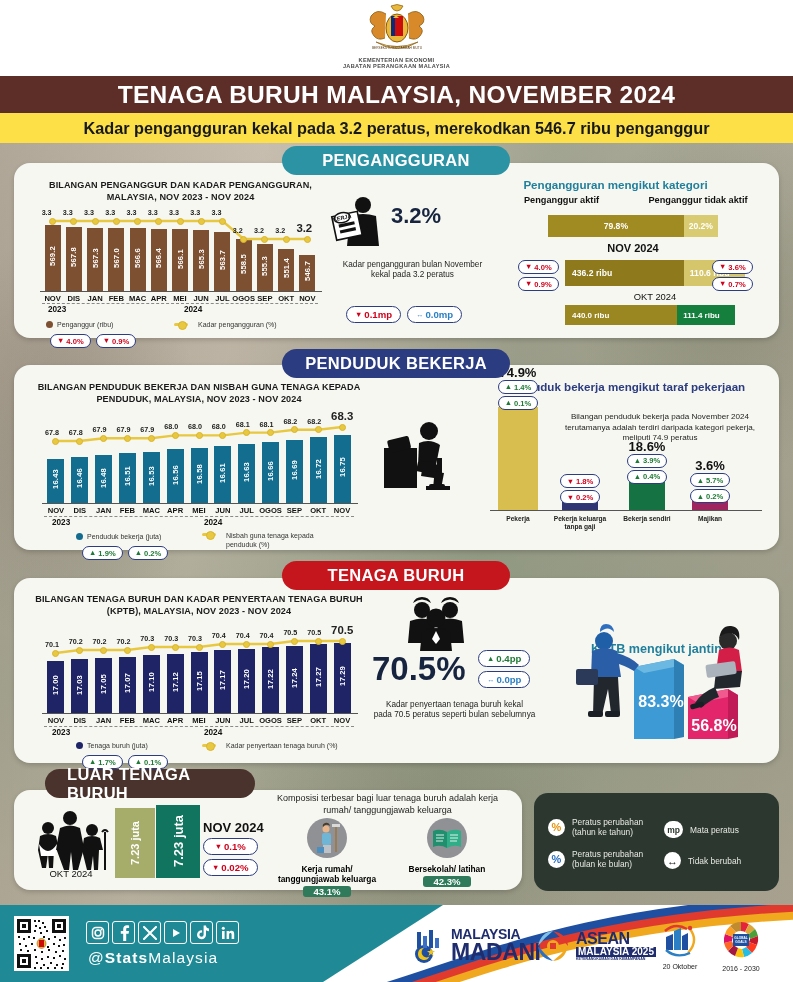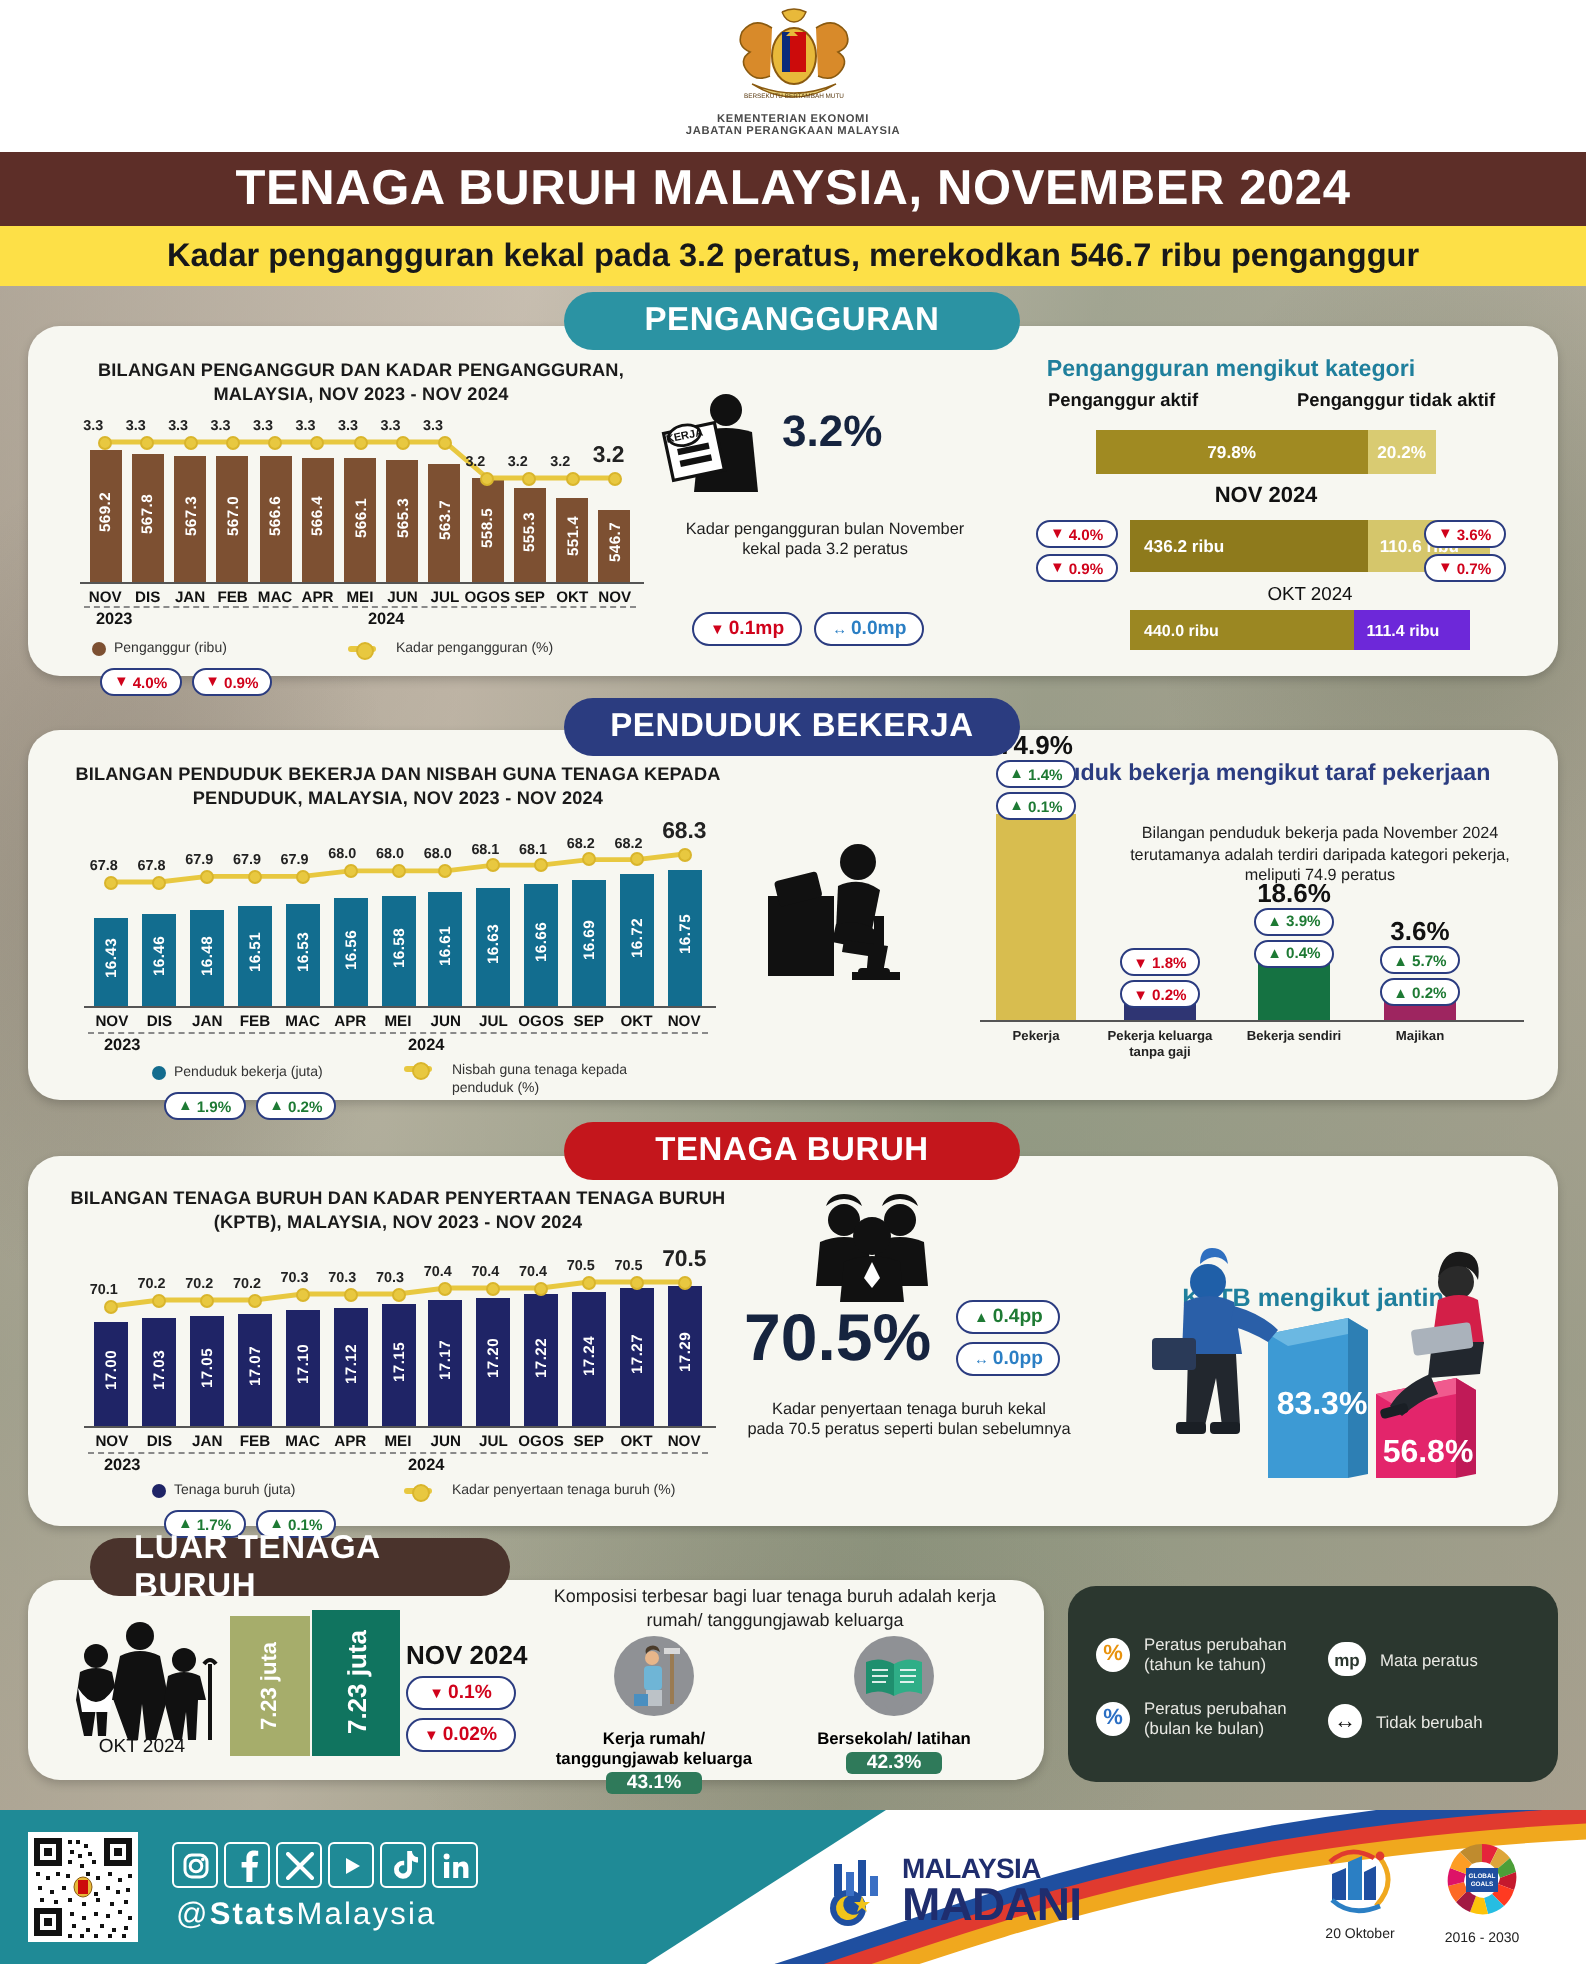--- a/index.html
+++ b/index.html
@@ -347,21 +347,21 @@
     </span>
   <span class="badge dn">
       <span class="ar">▼</span>
       <span>0.7%</span>
     </span>
 </div>
 
 <div style="position:absolute; left:565px; top:291px; width:180px; text-align:center; font-size:9.4px; color:#111; z-index:6;">OKT 2024</div>
 <div class="stack" style="left:565px; top:305px; width:170px; height:20px; z-index:6;">
   <div style="width:66%; background:#9b8722; padding-left:7px; font-size:8px;">440.0 ribu</div>
-  <div style="width:34%; background:#6d28d9; padding-left:6px; font-size:8px;">111.4 ribu</div>
+  <div style="width:34%; background:#15803d; padding-left:6px; font-size:8px;">111.4 ribu</div>
 </div>
 
 <div class="panel" style="left:14px; top:365px; width:765px; height:185px;"></div>
 <div class="pill navy" style="left:282px; top:349px; width:228px;">PENDUDUK BEKERJA</div>
 
 <div class="card" style="left:27px; top:374px; width:345px; height:168px;"></div>
 <div class="charttitle" style="position:absolute; left:34px; top:382px; width:330px; z-index:6;">
   <span>BILANGAN PENDUDUK BEKERJA DAN NISBAH GUNA TENAGA KEPADA PENDUDUK, MALAYSIA, NOV  2023 - NOV 2024</span>
 </div>
 
@@ -930,20 +930,37 @@
       <rect x="13" y="8" width="4" height="12" fill="#3a6fc4"></rect>
       <rect x="19" y="2" width="4" height="18" fill="#1f4fa0"></rect>
       <rect x="25" y="10" width="4" height="10" fill="#3a6fc4"></rect>
     </svg>
     <div class="logotxt" style="color:#1f2d6e;">
       <div style="font-size:14px; letter-spacing:-.3px;">MALAYSIA</div>
       <div style="font-size:23px; letter-spacing:-.4px;">MADANI</div>
     </div>
   </div>
 
+  <div style="position:absolute; left:534px; top:22px; display:flex; align-items:center; gap:4px;">
+    <svg width="38" height="38" viewBox="0 0 38 38">
+      <g>
+        <path d="M19 4 q14 3 15 15 q-7 -9 -15 -15" fill="#e03a2f"></path>
+        <path d="M34 19 q-3 14 -15 15 q9 -7 15 -15" fill="#f0a81e"></path>
+        <path d="M19 34 q-14 -3 -15 -15 q7 9 15 15" fill="#2b6fc4"></path>
+        <path d="M4 19 q3 -14 15 -15 q-9 7 -15 15" fill="#7ec0e8"></path>
+        <circle cx="19" cy="19" r="6" fill="#f0a81e"></circle>
+        <rect x="16" y="16" width="6" height="6" fill="#e03a2f"></rect>
+      </g>
+    </svg>
+    <div>
+      <div class="logotxt" style="font-size:16px; color:#1f2d6e; letter-spacing:-.5px;">ASEAN</div>
+      <div class="logotxt" style="font-size:10px; color:#1f2d6e; background:#1f2d6e; color:#fff; padding:0 2px;">MALAYSIA 2025</div>
+      <div style="font-size:3.6px; color:#1f2d6e; font-weight:700;">KETERANGKUMAN DAN KEMAMPANAN</div>
+    </div>
+  </div>
 
   <div style="position:absolute; left:660px; top:18px;">
     <svg width="40" height="36" viewBox="0 0 40 36">
       <path d="M6 14 l7 -3 l0 16 l-7 0z" fill="#1f4fa0"></path>
       <path d="M14 8 l7 -3 l0 22 l-7 0z" fill="#2b7fc4"></path>
       <path d="M22 13 l6 -3 l0 17 l-6 0z" fill="#1f4fa0"></path>
       <path d="M5 8 q10 -9 22 -2" stroke="#e03a2f" stroke-width="2.4" fill="none"></path>
       <path d="M30 6 q9 12 -2 24" stroke="#f0a81e" stroke-width="2.4" fill="none"></path>
       <path d="M30 30 q-14 6 -24 -3" stroke="#2b7fc4" stroke-width="2.4" fill="none"></path>
       <circle cx="30" cy="5" r="2.2" fill="#e03a2f"></circle>

